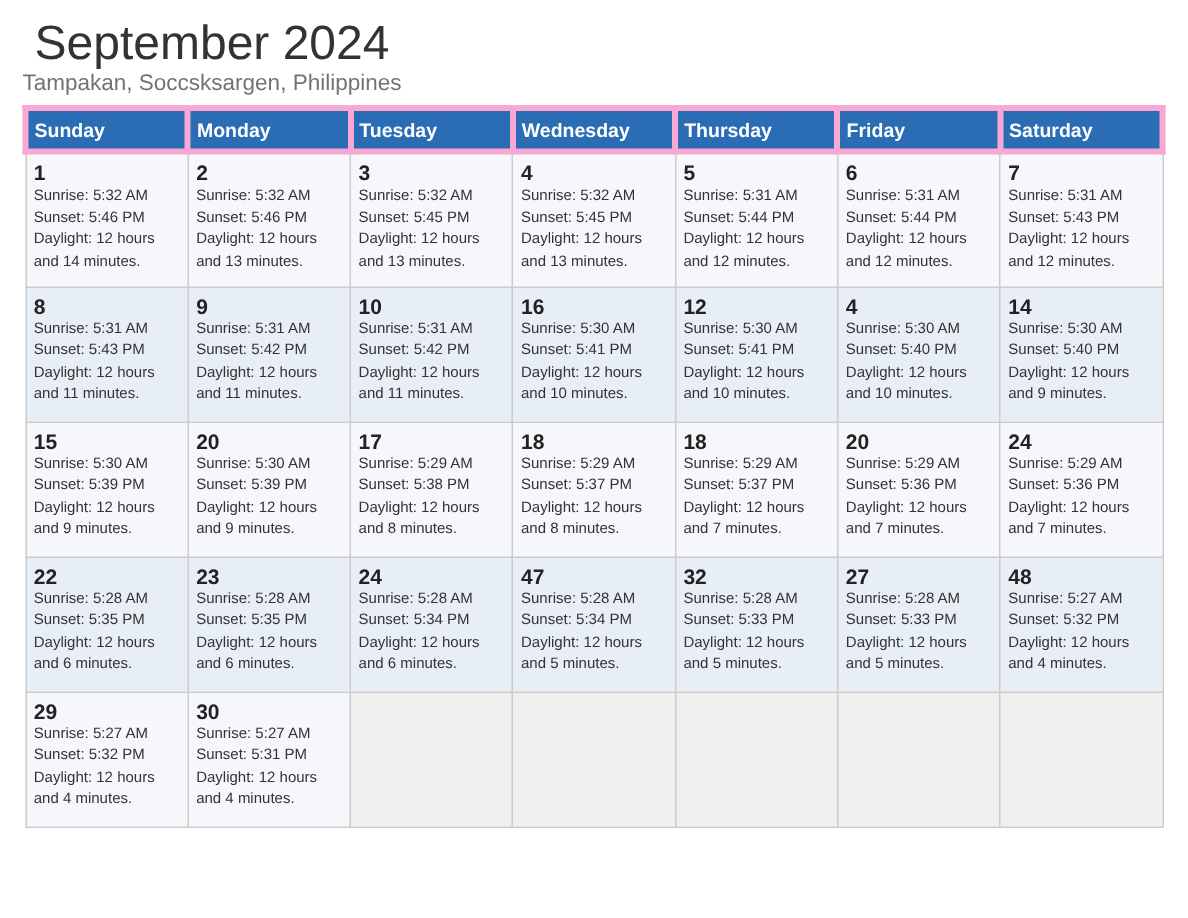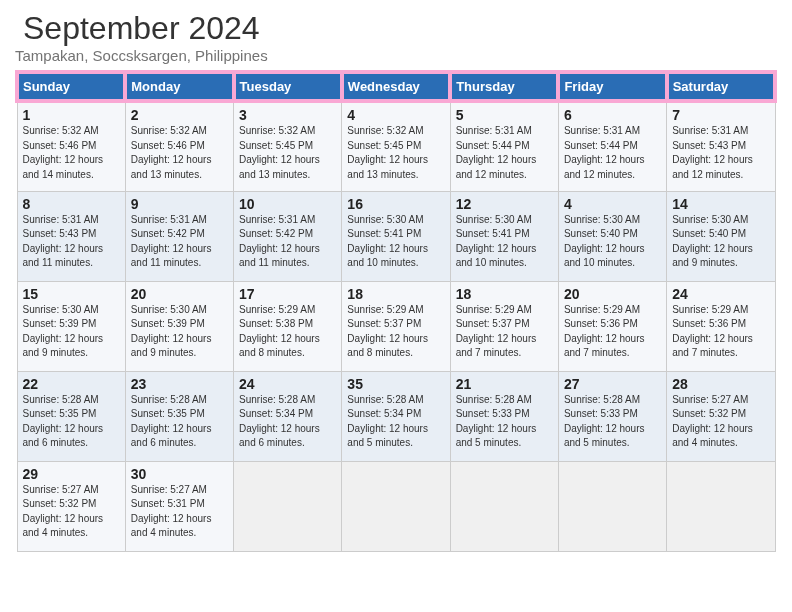--- a/index.html
+++ b/index.html
@@ -270,42 +270,42 @@
 and 6 minutes.</div>
         </td>
         <td>
           <span class="day-num">24</span>
           <div class="day-info">Sunrise: 5:28 AM
 Sunset: 5:34 PM
 Daylight: 12 hours
 and 6 minutes.</div>
         </td>
         <td>
-          <span class="day-num">35</span>
+          <span class="day-num">47</span>
           <div class="day-info">Sunrise: 5:28 AM
 Sunset: 5:34 PM
 Daylight: 12 hours
 and 5 minutes.</div>
         </td>
         <td>
-          <span class="day-num">21</span>
+          <span class="day-num">32</span>
           <div class="day-info">Sunrise: 5:28 AM
 Sunset: 5:33 PM
 Daylight: 12 hours
 and 5 minutes.</div>
         </td>
         <td>
           <span class="day-num">27</span>
           <div class="day-info">Sunrise: 5:28 AM
 Sunset: 5:33 PM
 Daylight: 12 hours
 and 5 minutes.</div>
         </td>
         <td>
-          <span class="day-num">28</span>
+          <span class="day-num">48</span>
           <div class="day-info">Sunrise: 5:27 AM
 Sunset: 5:32 PM
 Daylight: 12 hours
 and 4 minutes.</div>
         </td>
       </tr>
       <tr>
         <td>
           <span class="day-num">29</span>
           <div class="day-info">Sunrise: 5:27 AM

